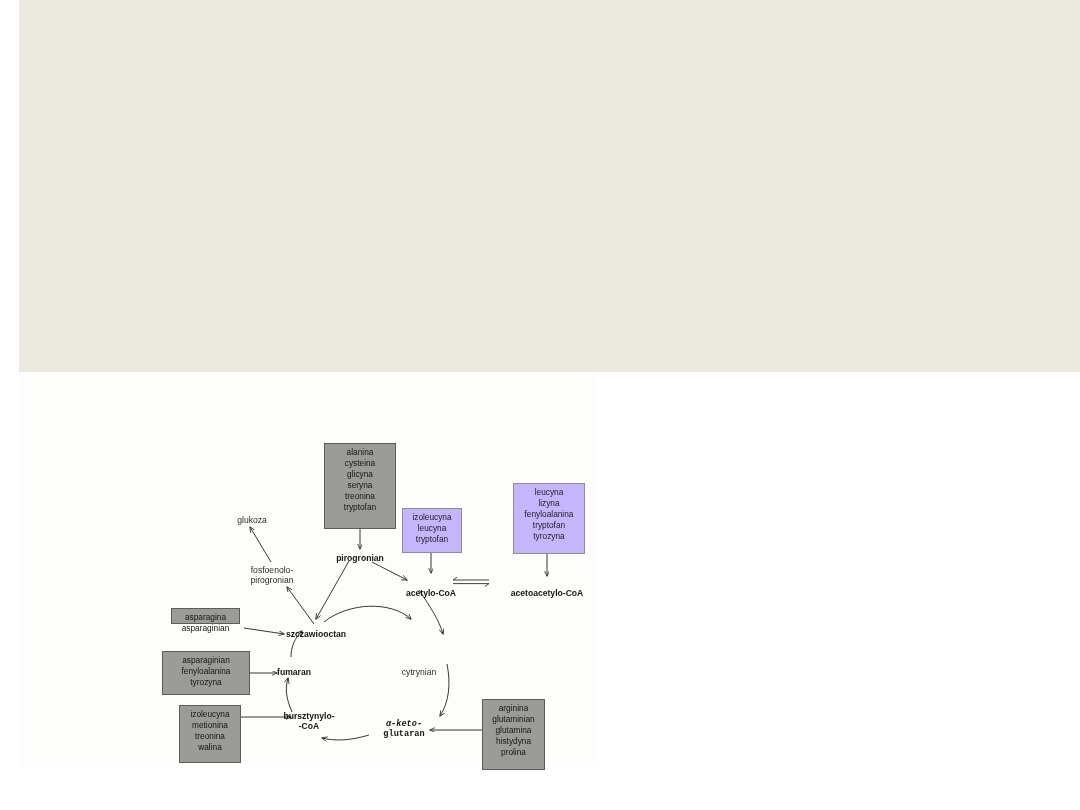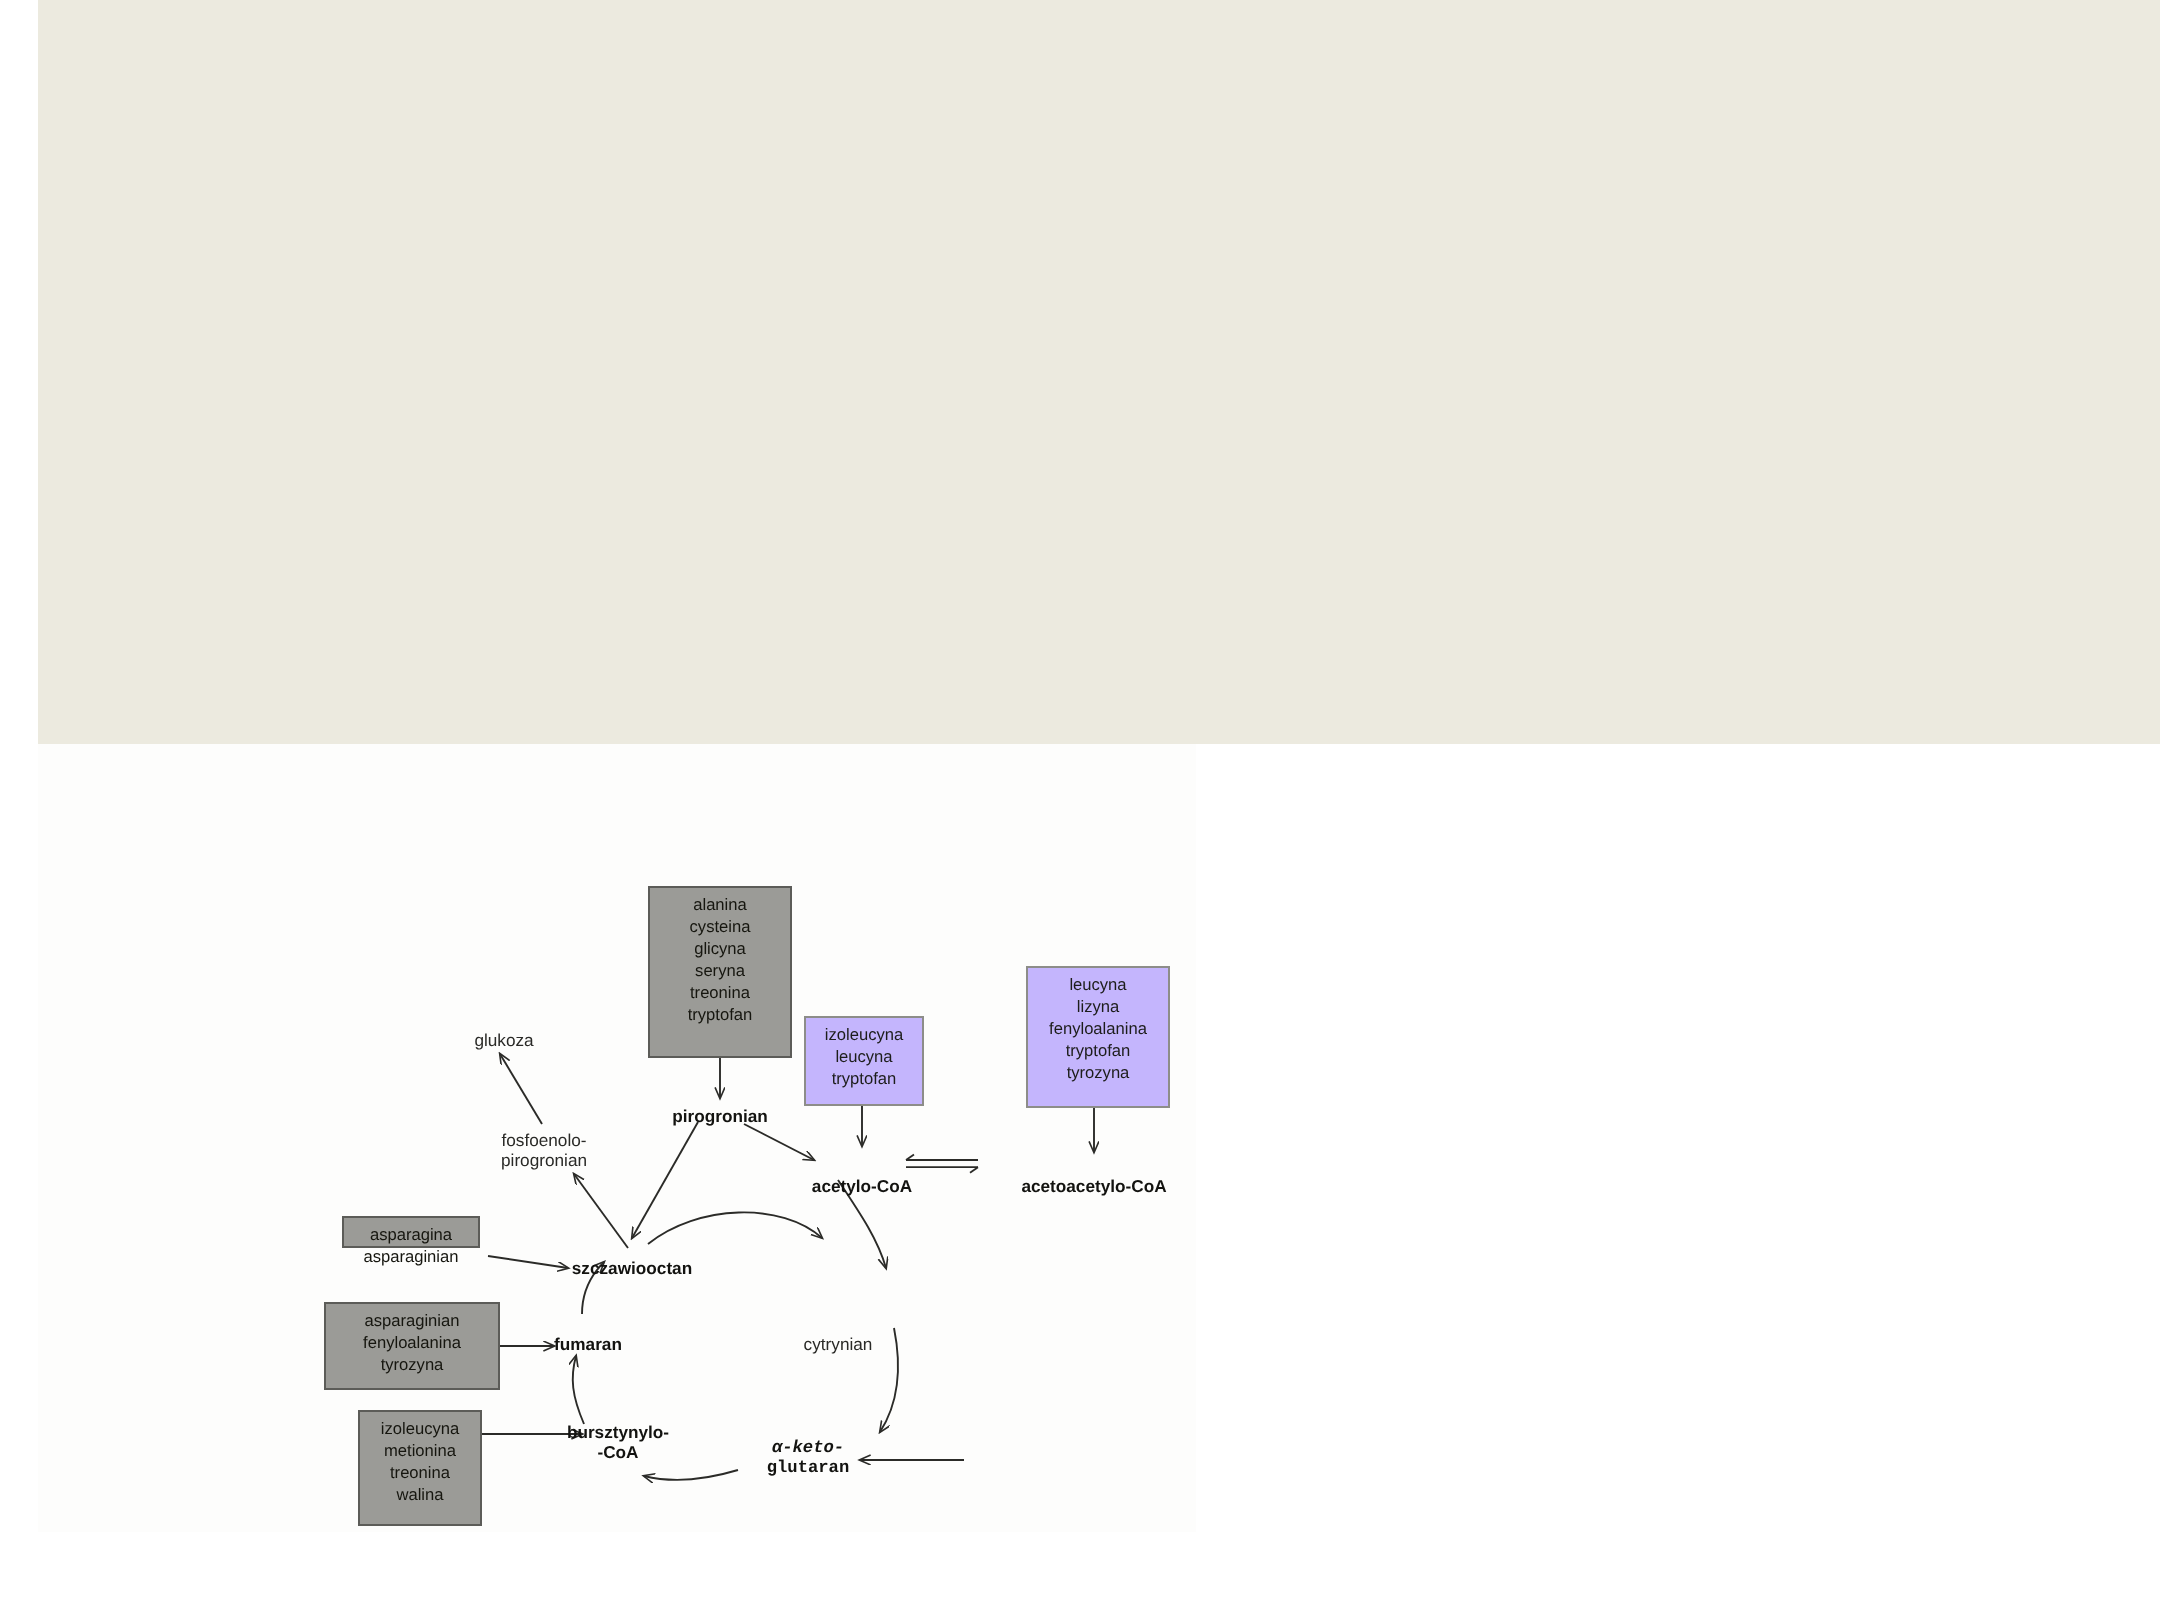--- a/index.html
+++ b/index.html
@@ -193,20 +193,27 @@
       <span>tyrozyna</span>
     </div>
 
     <div class="aa-box" style="left:160px; top:333px; width:62px; height:58px;">
       <span>izoleucyna</span>
       <span>metionina</span>
       <span>treonina</span>
       <span>walina</span>
     </div>
 
+    <div class="aa-box" style="left:463px; top:327px; width:63px; height:71px;">
+      <span>arginina</span>
+      <span>glutaminian</span>
+      <span>glutamina</span>
+      <span>histydyna</span>
+      <span>prolina</span>
+    </div>
 
     <div class="metab plain center" style="left:233px; top:144px;">glukoza</div>
 
     <div class="metab plain center" style="left:253px; top:194px;">
       <div>fosfoenolo-</div>
       <div>pirogronian</div>
     </div>
 
     <div class="metab center" style="left:341px; top:182px;">pirogronian</div>
 

